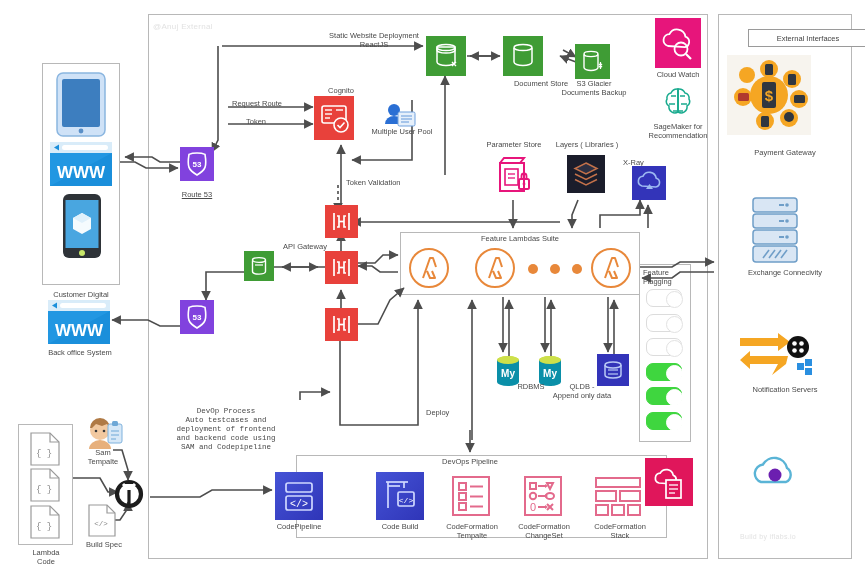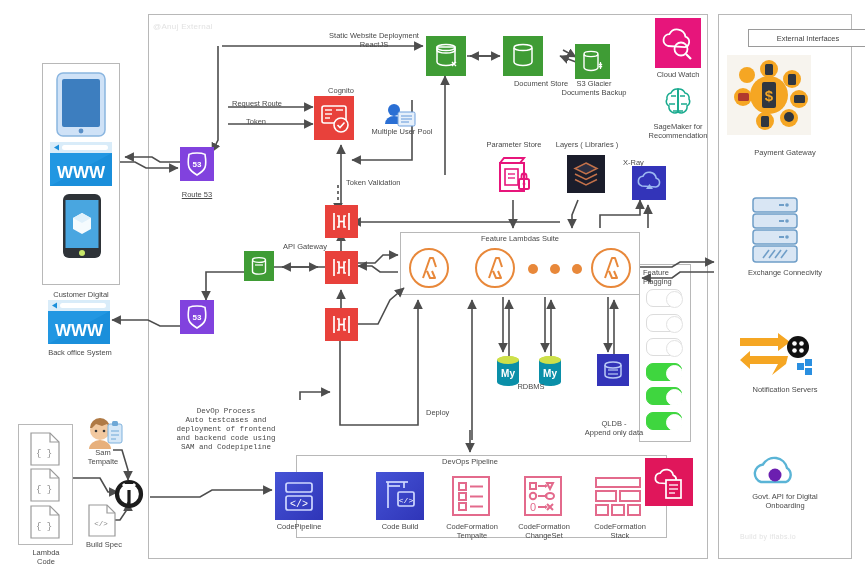--- a/index.html
+++ b/index.html
@@ -501,21 +501,21 @@
     <svg viewBox="0 0 32 32" width="32" height="32">
       <rect width="32" height="32" fill="#3334B9"></rect>
       <ellipse cx="16" cy="11" rx="8" ry="3" fill="none" stroke="#b9c9f5" stroke-width="1.5"></ellipse>
       <path d="M8,11 v10 a8,3 0 0 0 16,0 v-10" fill="none" stroke="#b9c9f5" stroke-width="1.5"></path>
       <g stroke="#b9c9f5" stroke-width="1.2">
           <path d="M11,16 h10"></path>
           <path d="M11,20 h10"></path>
         </g>
     </svg>
   </div>
-  <div class="lbl" style="left:578px;top:382px;width:72px;margin-top:37px;">QLDB -
+  <div class="lbl" style="left:546px;top:382px;width:72px;">QLDB -
 Append only data</div>
 
   <div class="lbl" style="left:426px;top:408px;width:46px;text-align:left;">Deploy</div>
 
   <div class="lbl" style="left:418px;top:457px;width:104px;">DevOps Pipeline</div>
 
   <div class="icon" style="left:275px;top:472px;width:48px;height:48px;">
     <svg viewBox="0 0 48 48" width="48" height="48">
       <defs>
           <linearGradient id="bg1" x1="0" y1="0" x2="1" y2="1">
@@ -684,16 +684,14 @@
     </svg>
   </div>
   <div class="lbl" style="left:728px;top:385px;width:114px;">Notification Servers</div>
 
   <div class="icon" style="left:746px;top:448px;width:60px;height:42px;">
     <svg viewBox="0 0 60 42" width="60" height="42">
       <path d="M15,34 a9,9 0 0 1 2,-17.5 a13,13 0 0 1 24,3.5 a8,8 0 0 1 -1,14 z" fill="none" stroke="#5ab4d6" stroke-width="2.4"></path>
       <circle cx="29" cy="27" r="6.5" fill="#6c1fb0"></circle>
     </svg>
   </div>
-  <div class="lbl" style="left:728px;top:492px;width:114px;">Govt. API for Digital
-Onboarding</div>
 
 </div>
 
 </body></html>

